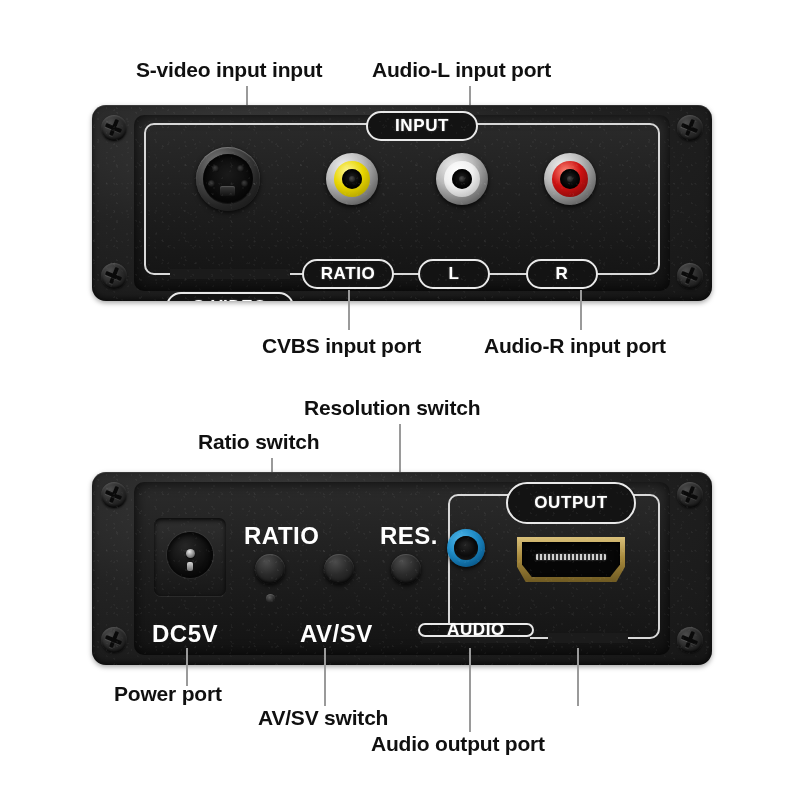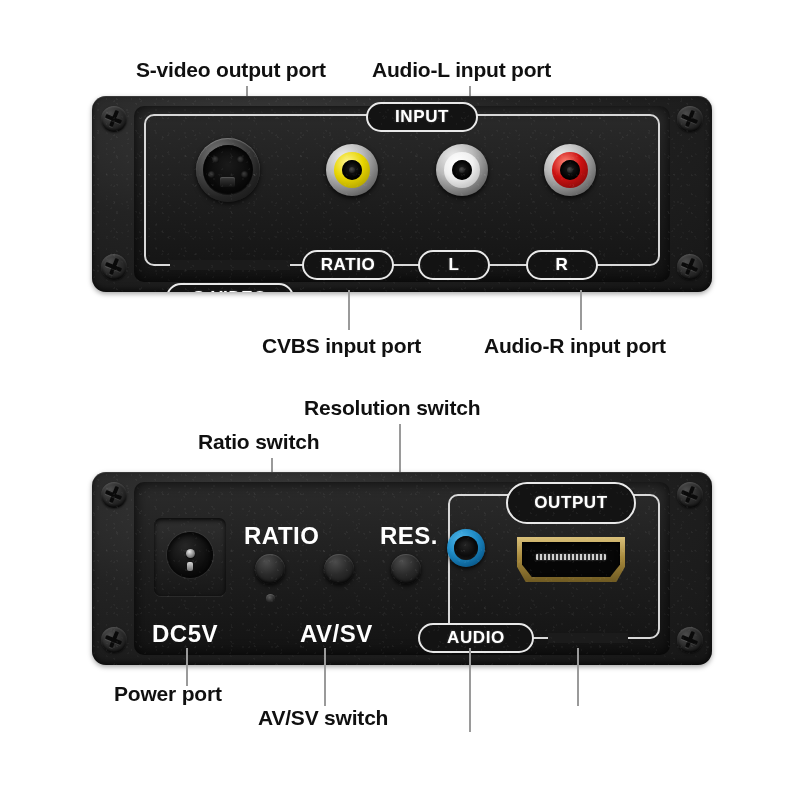--- a/index.html
+++ b/index.html
@@ -284,27 +284,27 @@
         #303030 2px, #303030 4px);
     border-radius: 1px;
     box-shadow: 0 0 2px rgba(255,255,255,0.35);
   }
 </style>
 </head>
 <body>
 
 <div id="stage">
 
-  <div class="callout" style="left:136px; top:58px;">S-video output port</div>
+  <div class="callout" style="left:136px; top:58px;">S-video input input</div>
   <div class="leader" style="left:246px; top:86px; height:46px;"></div>
 
   <div class="callout" style="left:372px; top:58px;">Audio-L input port</div>
   <div class="leader" style="left:469px; top:86px; height:62px;"></div>
 
-  <div class="device" style="left:92px; top:96px; width:620px; height:196px;">
+  <div class="device" style="left:92px; top:105px; width:620px; height:196px;">
 
     <div class="faceplate" style="left:42px; top:10px; width:536px; height:176px;"></div>
 
     <div class="screw" style="left:9px;  top:10px;"></div>
     <div class="screw" style="left:9px;  top:158px;"></div>
     <div class="screw" style="left:585px;top:10px;"></div>
     <div class="screw" style="left:585px;top:158px;"></div>
 
     <div class="silk" style="left:52px; top:18px; width:516px; height:152px;"></div>
 
@@ -402,26 +402,27 @@
 
     <div class="hdmi-outer" style="left:425px; top:65px; width:108px; height:45px;">
       <div class="hdmi-inner" style="left:5px; top:5px; width:98px; height:35px;">
         <div class="hdmi-pins"></div>
       </div>
     </div>
 
     <div style="position:absolute; left:60px; top:148px; color:#ffffff; font-size:24px; font-weight:700; letter-spacing:0.5px; font-family:'Liberation Sans',sans-serif;">DC5V</div>
     <div style="position:absolute; left:208px; top:148px; color:#ffffff; font-size:24px; font-weight:700; letter-spacing:0.5px; font-family:'Liberation Sans',sans-serif;">AV/SV</div>
 
-    <div class="pill" style="left:326px; top:151px; width:116px; height:30px;">AUDIO</div>
+    <div class="pill" style="left:326px; top:151px; width:116px; height:14px;">AUDIO</div>
   </div>
 
   <div class="leader" style="left:186px; top:648px; height:38px;"></div>
   <div class="callout" style="left:114px; top:682px;text-align:right;">Power port</div>
 
   <div class="leader" style="left:324px; top:648px; height:58px;"></div>
   <div class="callout" style="left:258px; top:706px;">AV/SV switch</div>
 
   <div class="leader" style="left:469px; top:648px; height:84px;"></div>
+  <div class="callout" style="left:371px; top:732px;">Audio output port</div>
 
   <div class="leader" style="left:577px; top:648px; height:58px;"></div>
 
 </div>
 
 </body></html>

